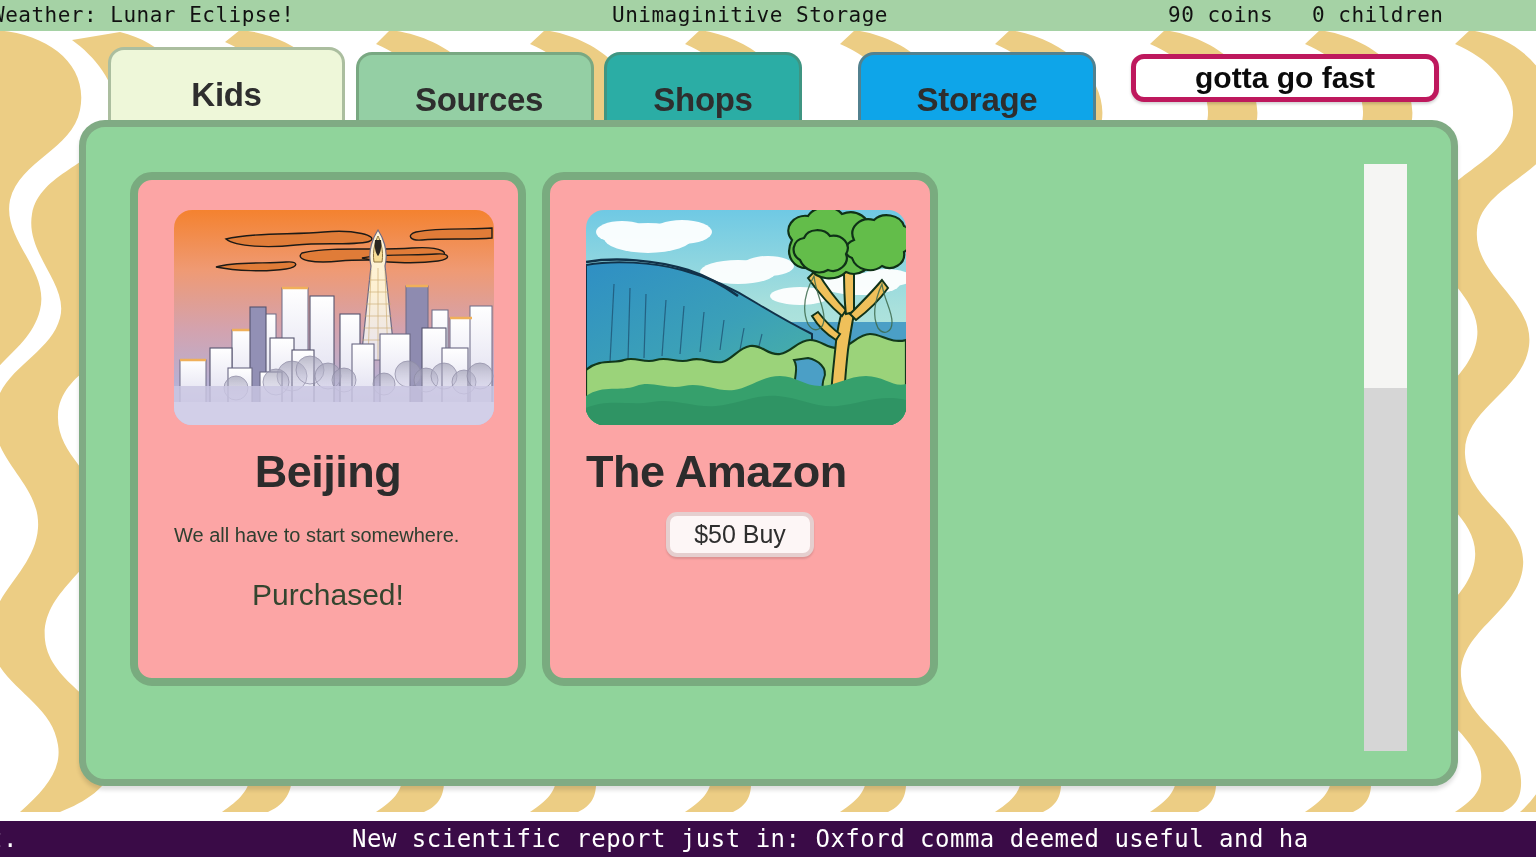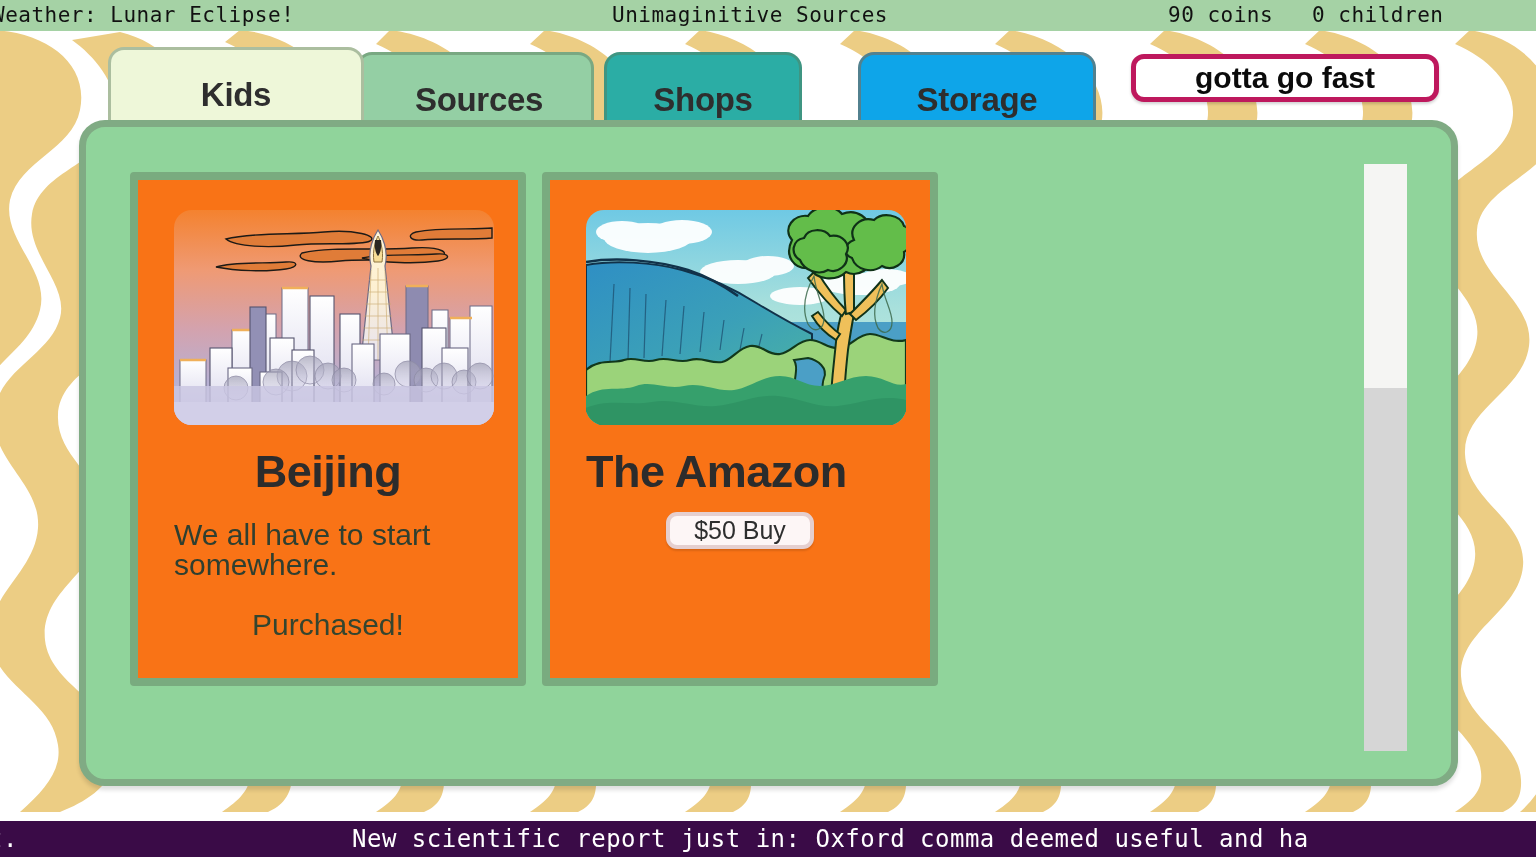--- a/index.html
+++ b/index.html
@@ -62,21 +62,21 @@
     display: flex;
     align-items: flex-start;
     justify-content: center;
     padding-top: 26px;
     font-size: 33px;
     font-weight: 700;
     color: #2e2e2e;
     letter-spacing: -0.3px;
     cursor: pointer;
   }
-  .tab-kids    { left: 108px;  width: 256px; background: #eef7d9; top: -5px; height: 83px; z-index: 4; }
+  .tab-kids    { left: 108px;  width: 237px; background: #eef7d9; top: -5px; height: 83px; z-index: 4; }
   .tab-sources { left: 356px;  width: 238px; background: #94cfa4; z-index: 3; padding-left: 8px; }
   .tab-shops   { left: 604px;  width: 198px; background: #2bada5; z-index: 2; }
   .tab-storage { left: 858px;  width: 238px; background: #0ea5e9; border-color: rgba(150,95,55,0.5); z-index: 1; }
 
   
   #fast-button {
     position: absolute;
     top: 54px;
     left: 1131px;
     width: 308px;
@@ -113,23 +113,23 @@
     position: absolute;
     top: 45px;
     left: 44px;
     display: flex;
     gap: 16px;
   }
 
   .card {
     width: 396px;
     height: 514px;
-    background: #f97316;
+    background: #fca5a5;
     border: 8px solid #79ab7f;
-    border-radius: 4px;
+    border-radius: 22px;
     padding: 30px 36px 0 36px;
   }
 
   .card-art {
     width: 320px;
     height: 215px;
     border-radius: 18px;
     overflow: hidden;
     display: block;
     margin: 0 auto;
@@ -142,21 +142,21 @@
     font-weight: 700;
     color: #2c2c2c;
     letter-spacing: -0.5px;
     text-align: center;
     line-height: 1;
   }
   .card-title.left { text-align: left; }
 
   .card-desc {
     margin-top: 26px;
-    font-size: 30px;
+    font-size: 20px;
     line-height: 30px;
     color: #2f3f30;
   }
 
   .card-footer {
     margin-top: 18px;
     display: flex;
     justify-content: center;
   }
 
@@ -165,21 +165,21 @@
     color: #34452f;
     text-align: center;
     width: 100%;
     margin-top: 28px;
   }
 
   .buy-button {
     background: #fdf6f6;
     border: 4px solid #e5cfcf;
     border-radius: 11px;
-    height: 37px;
+    height: 45px;
     padding: 0 24px;
     display: flex;
     align-items: center;
     justify-content: center;
     font-size: 25px;
     color: #2e2e2e;
     cursor: pointer;
     box-shadow: 0 2px 2px rgba(0,0,0,0.12);
   }
 
@@ -291,21 +291,21 @@
                C 1473 800 1483 790 1481 772 C 1477 730 1421 712 1417 668 C 1413 622 1471 602 1475 558
                C 1479 514 1421 494 1417 448 C 1413 402 1471 382 1477 338 C 1483 294 1423 270 1429 224
                C 1435 178 1499 166 1511 126 C 1521 92 1493 60 1455 44 Z"></path>
       <path d="M 1556 30 L 1556 812 L 1520 812 C 1545 790 1556 760 1556 730 Z"></path>
     </g>
   </svg>
 </div>
 
 <div id="topbar">
   <div class="seg seg-weather">Weather: Lunar Eclipse!</div>
-  <div class="seg seg-business">Unimaginitive Sources</div>
+  <div class="seg seg-business">Unimaginitive Storage</div>
   <div class="seg seg-coins">90 coins</div>
   <div class="seg seg-children">0 children</div>
 </div>
 
 <div id="tabrow">
   <div class="tab tab-kids">
     <span>Kids</span>
   </div>
   <div class="tab tab-sources">
     <span>Sources</span>

